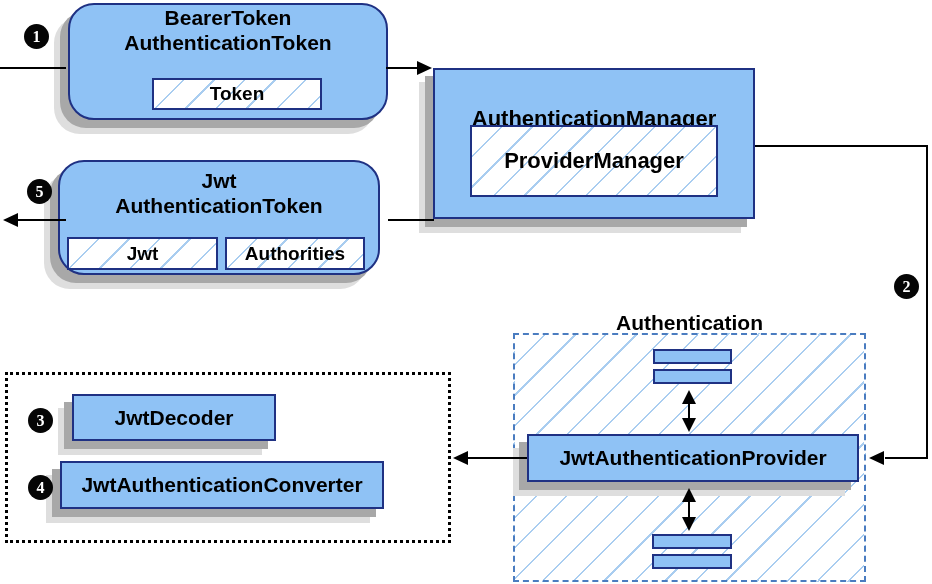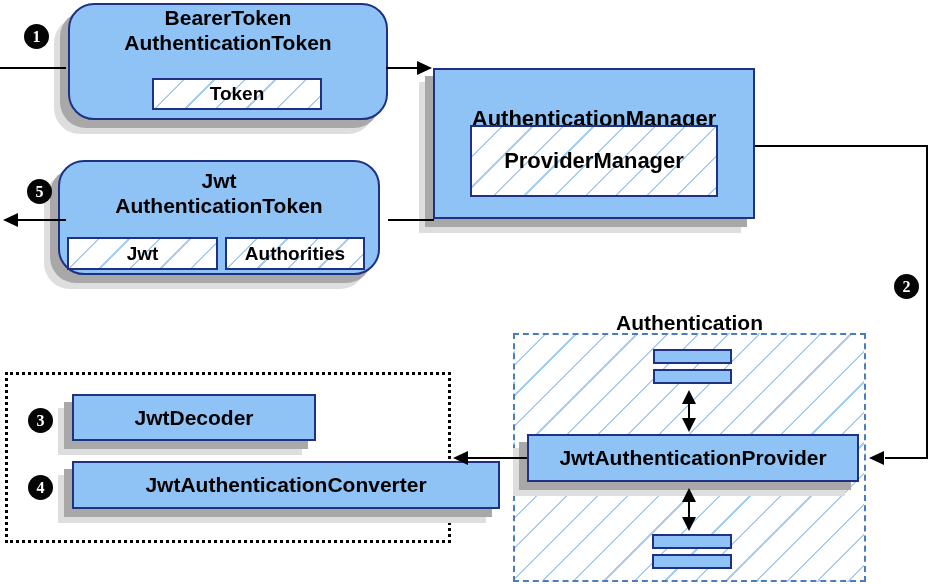--- a/index.html
+++ b/index.html
@@ -91,25 +91,25 @@
       <div>AuthenticationToken</div>
     </div>
     <div class="field hatch" style="left:7px;top:75px;width:151px;height:33px;">
       <span>Jwt</span>
     </div>
     <div class="field hatch" style="left:165px;top:75px;width:140px;height:33px;">
       <span>Authorities</span>
     </div>
   </div>
 
-  <div class="node shadow center-label z2" style="left:72px;top:394px;width:244px;height:47px;">
+  <div class="node shadow center-label z2" style="left:72px;top:394px;width:204px;height:47px;">
     <span>JwtDecoder</span>
   </div>
 
-  <div class="node shadow center-label z2" style="left:72px;top:461px;width:428px;height:48px;">
+  <div class="node shadow center-label z2" style="left:60px;top:461px;width:324px;height:48px;">
     <span>JwtAuthenticationConverter</span>
   </div>
 
   <div class="node shadow center-label z3" style="left:527px;top:434px;width:332px;height:48px;">
     <span>JwtAuthenticationProvider</span>
   </div>
 
   <div class="mini-rect" style="left:653px;top:349px;"></div>
   <div class="mini-rect" style="left:653px;top:369px;"></div>
   <div class="mini-rect" style="left:652px;top:534px;width:80px;"></div>

